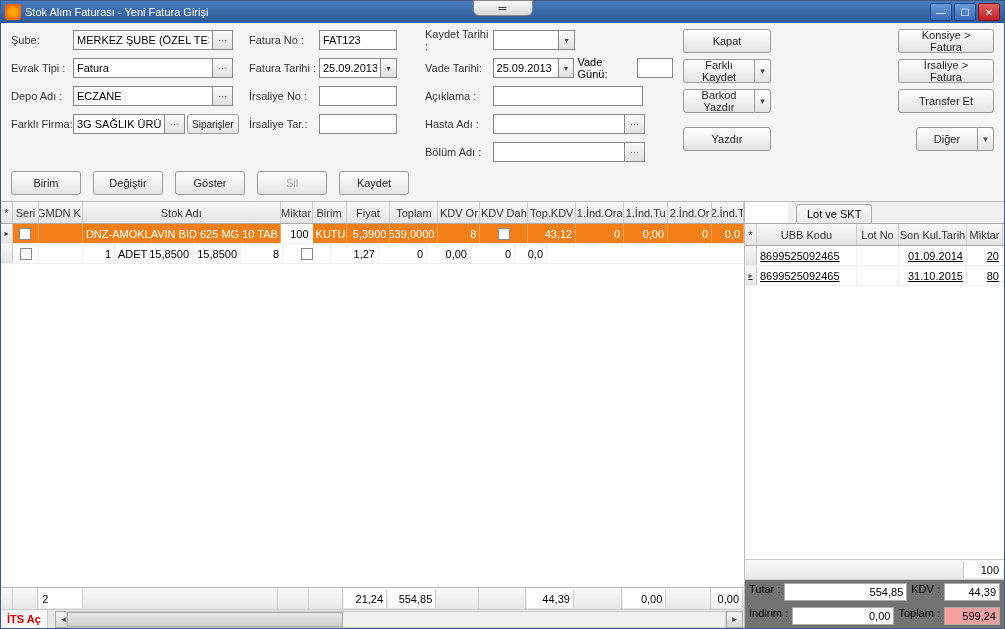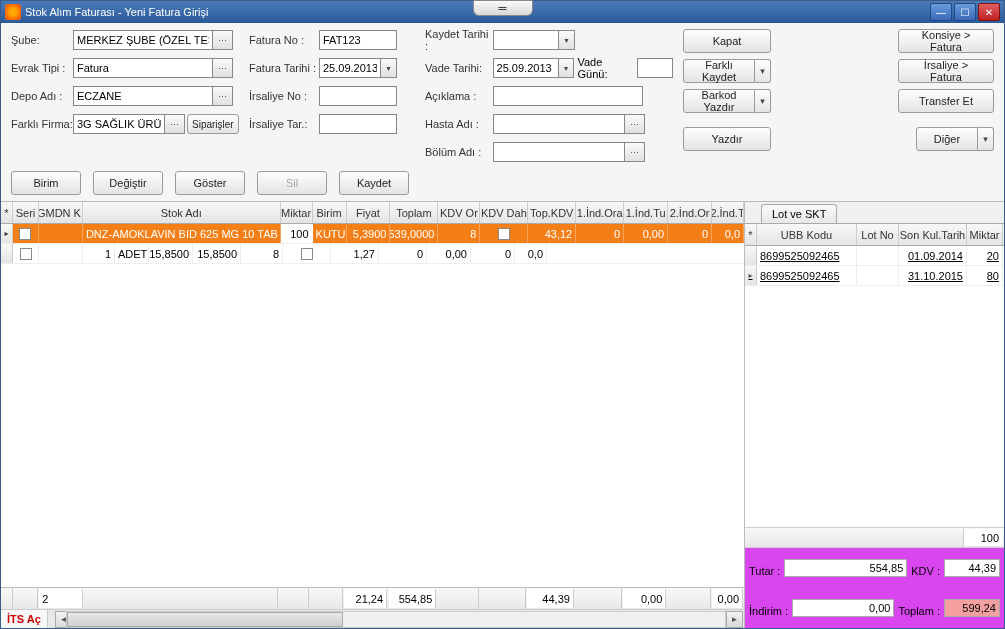--- a/index.html
+++ b/index.html
@@ -78,28 +78,28 @@
 .gf-blank { border-right: 1px solid #ccc; }
 
 .hscroll { height: 19px; background: #e8e8e8; border-top:1px solid #ccc; display:flex; align-items:center; position: relative;}
 .hscroll .its { color: #c00; font-weight: bold; padding: 0 6px; background:#f8f8f8; height:100%; display:flex;align-items:center;border-right:1px solid #ccc;}
 .hscroll .sbar { flex:1; height:17px; background:#f0f0f0; border:1px solid #ccc; position:relative; margin:0 18px;}
 .hscroll .sbar-thumb { position:absolute; left:0; top:0; height:100%; width:42%; background:linear-gradient(#e8e8e8,#d0d0d0); border:1px solid #aaa;}
 .hscroll .sbtn { width:17px; height:17px; background:linear-gradient(#f4f4f4,#d8d8d8); border:1px solid #aaa; position:absolute; display:flex;align-items:center;justify-content:center;font-size:8px;color:#555;}
 .hscroll .sbtn.l { left:54px;}
 .hscroll .sbtn.r { right:1px;}
 
-.lot-tab { display:flex; padding: 2px 0 0 16px; background:#f0f0f0; }
+.lot-tab { display:flex; padding: 2px 0 0 8px; background:#f0f0f0;margin-left:43px; }
 .lot-tab-btn { padding: 3px 10px; background: linear-gradient(#fafafa,#e8e8e8); border:1px solid #aaa; border-bottom:none; border-radius:3px 3px 0 0; font-size:11px; cursor:pointer;}
 .lot-grid { flex:1; border-top:1px solid #aaa; display:flex; flex-direction:column; }
 .lot-body { flex:1; overflow:auto;text-decoration:underline; }
 .lot-footer { height: 20px; border-top:1px solid #ccc; display:flex; justify-content:flex-end; background:linear-gradient(#f8f8f8,#e8e8e8);}
 .lot-footer .lf-cell { width:40px; background:#fff; border-left:1px solid #ccc; display:flex;align-items:center;justify-content:flex-end;padding:0 4px;margin:1px;}
 
-.totals { display:flex; padding:11px 4px; gap:4px; align-items:flex-end; background:#d946ef; border-top:1px solid #ccc;}
+.totals { display:flex; padding:3px 4px; gap:4px; align-items:flex-start; background:#737373; border-top:1px solid #ccc;}
 .totals .tl { flex:0 0 auto; }
 .totals .tv { width:56px; height:18px; background:#fff; border:1px solid #aaa; text-align:right; padding:1px 3px;}
 .totals .tv.red { background:#f5a0a0; }
 
 
 .cw-seri{width:26px;} .cw-gmdn{width:44px;} .cw-stok{width:198px;} .cw-mikt{width:32px;}
 .cw-birim{width:34px;} .cw-fiyat{width:44px;} .cw-toplam{width:48px;} .cw-kdvo{width:42px;}
 .cw-kdvd{width:48px;} .cw-topkdv{width:48px;} .cw-1io{width:48px;} .cw-1it{width:44px;}
 .cw-2io{width:44px;} .cw-2it{width:32px;}
 

